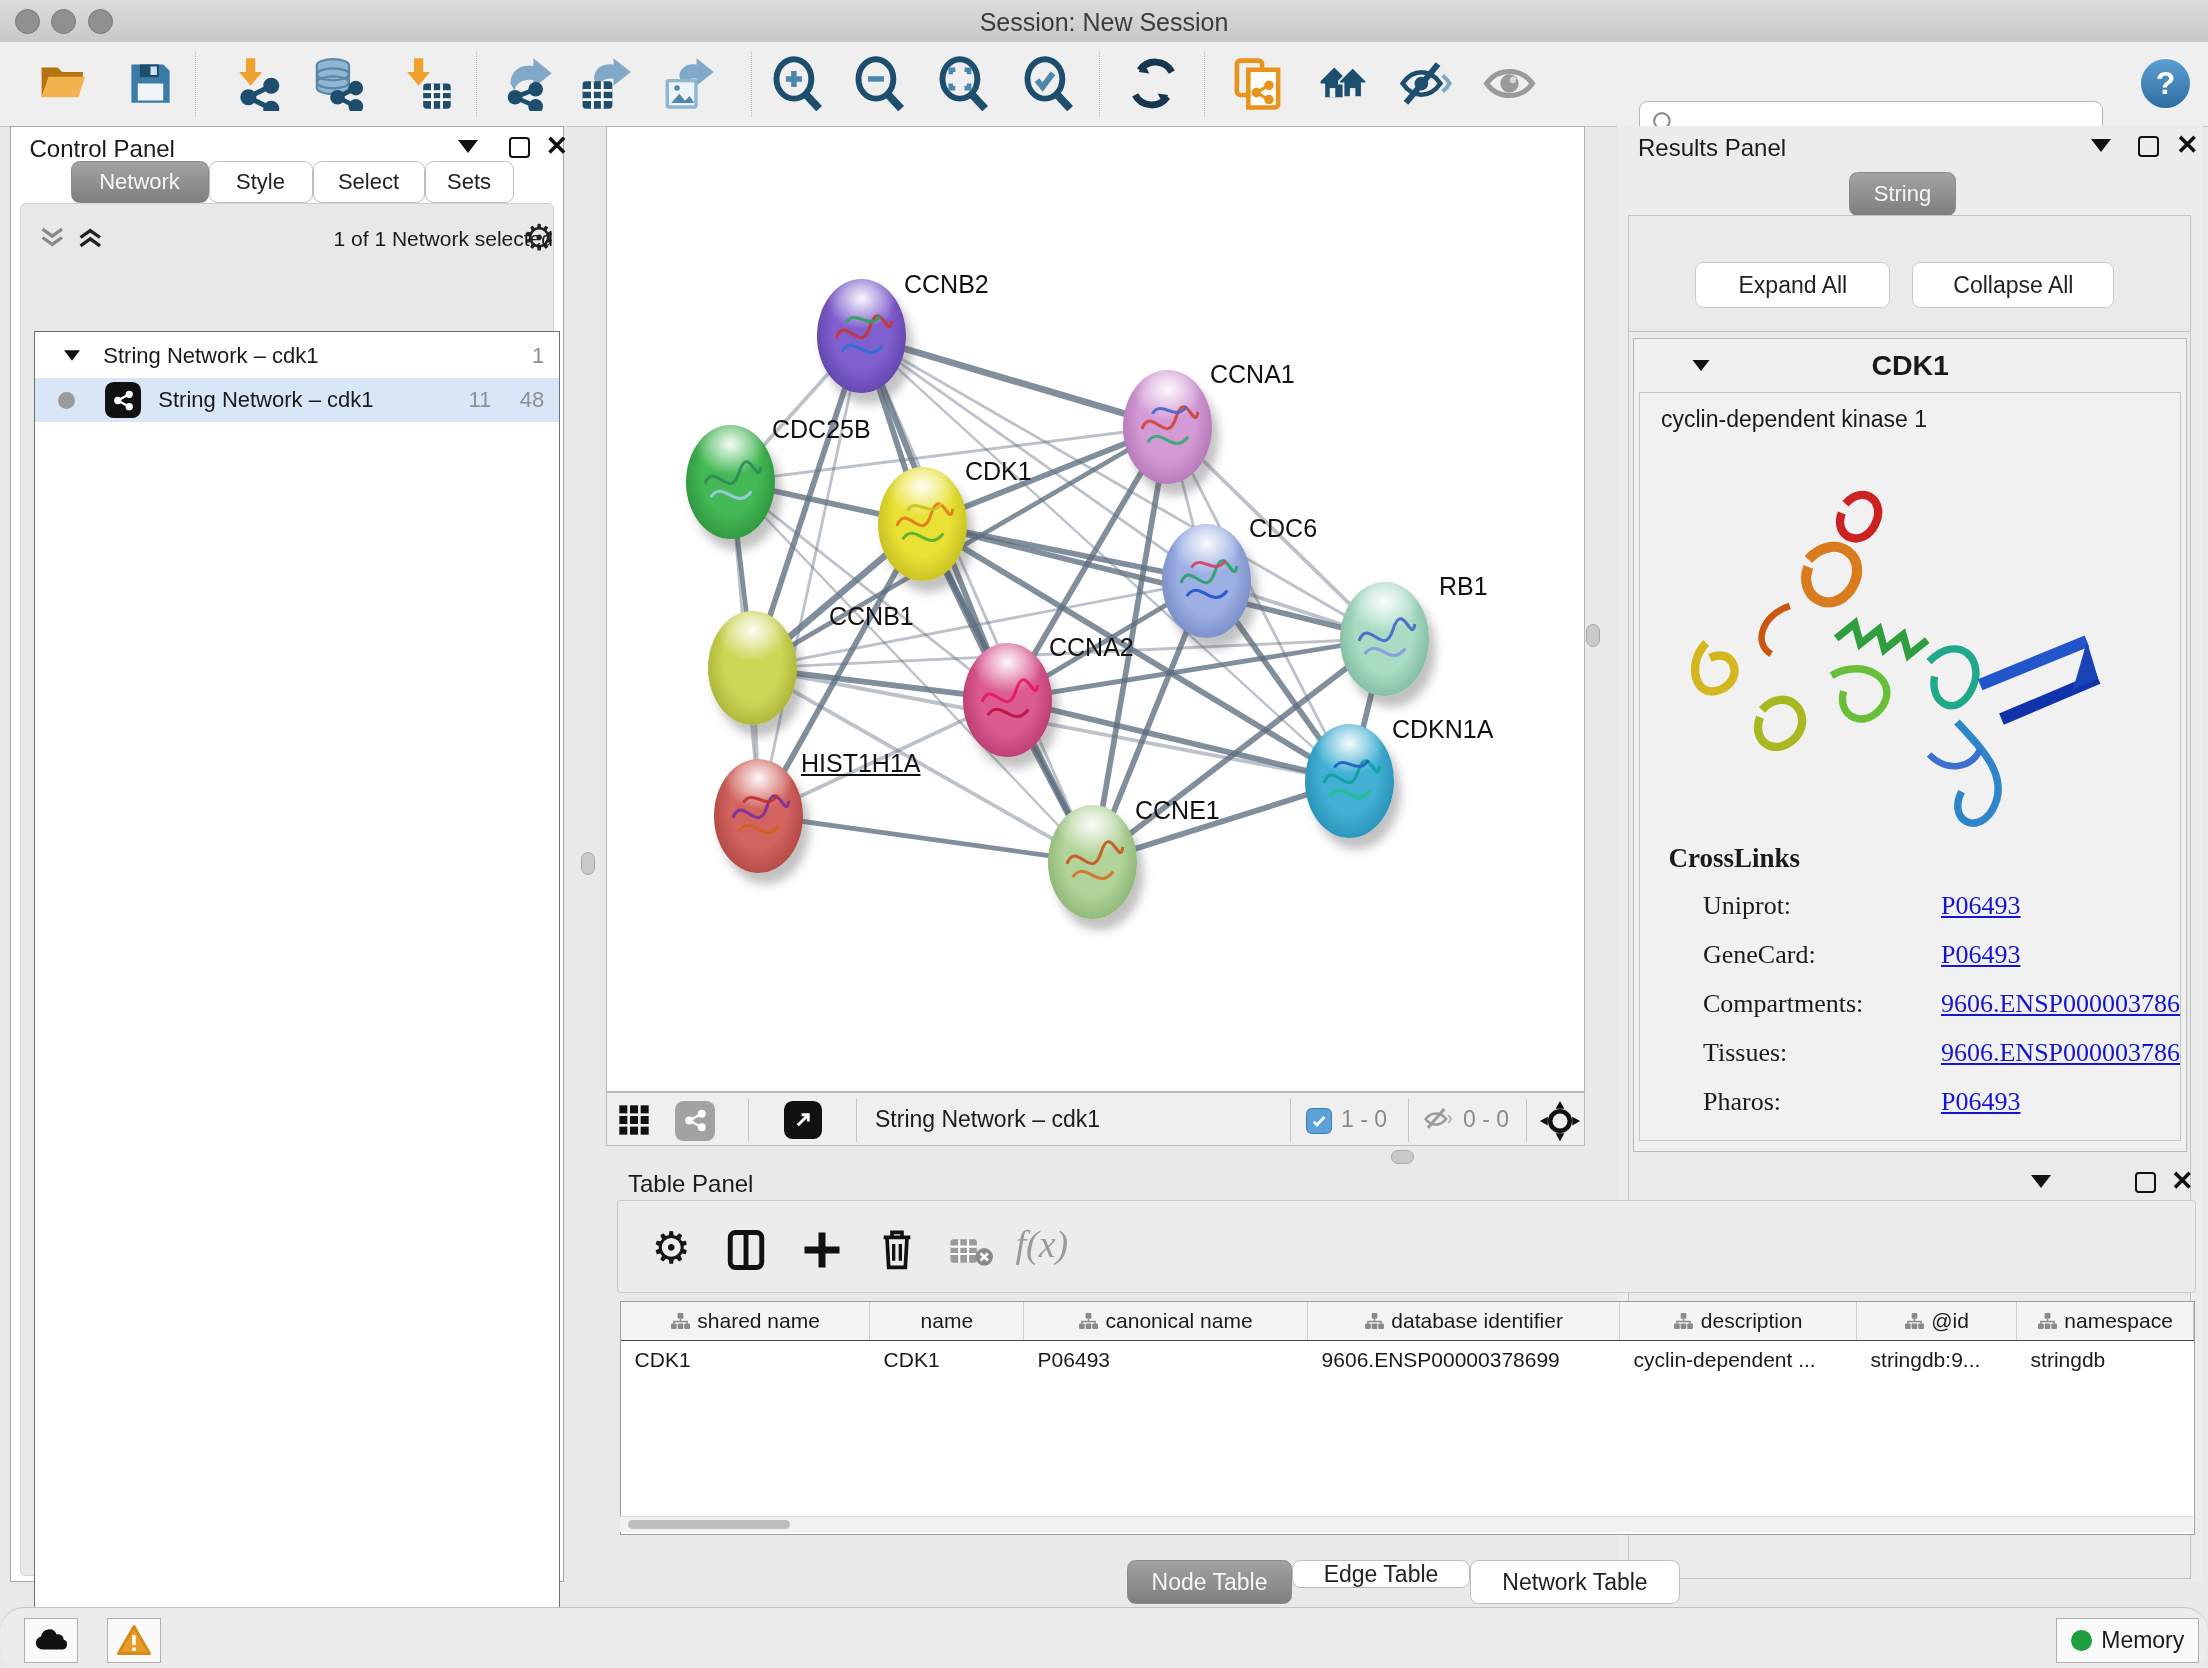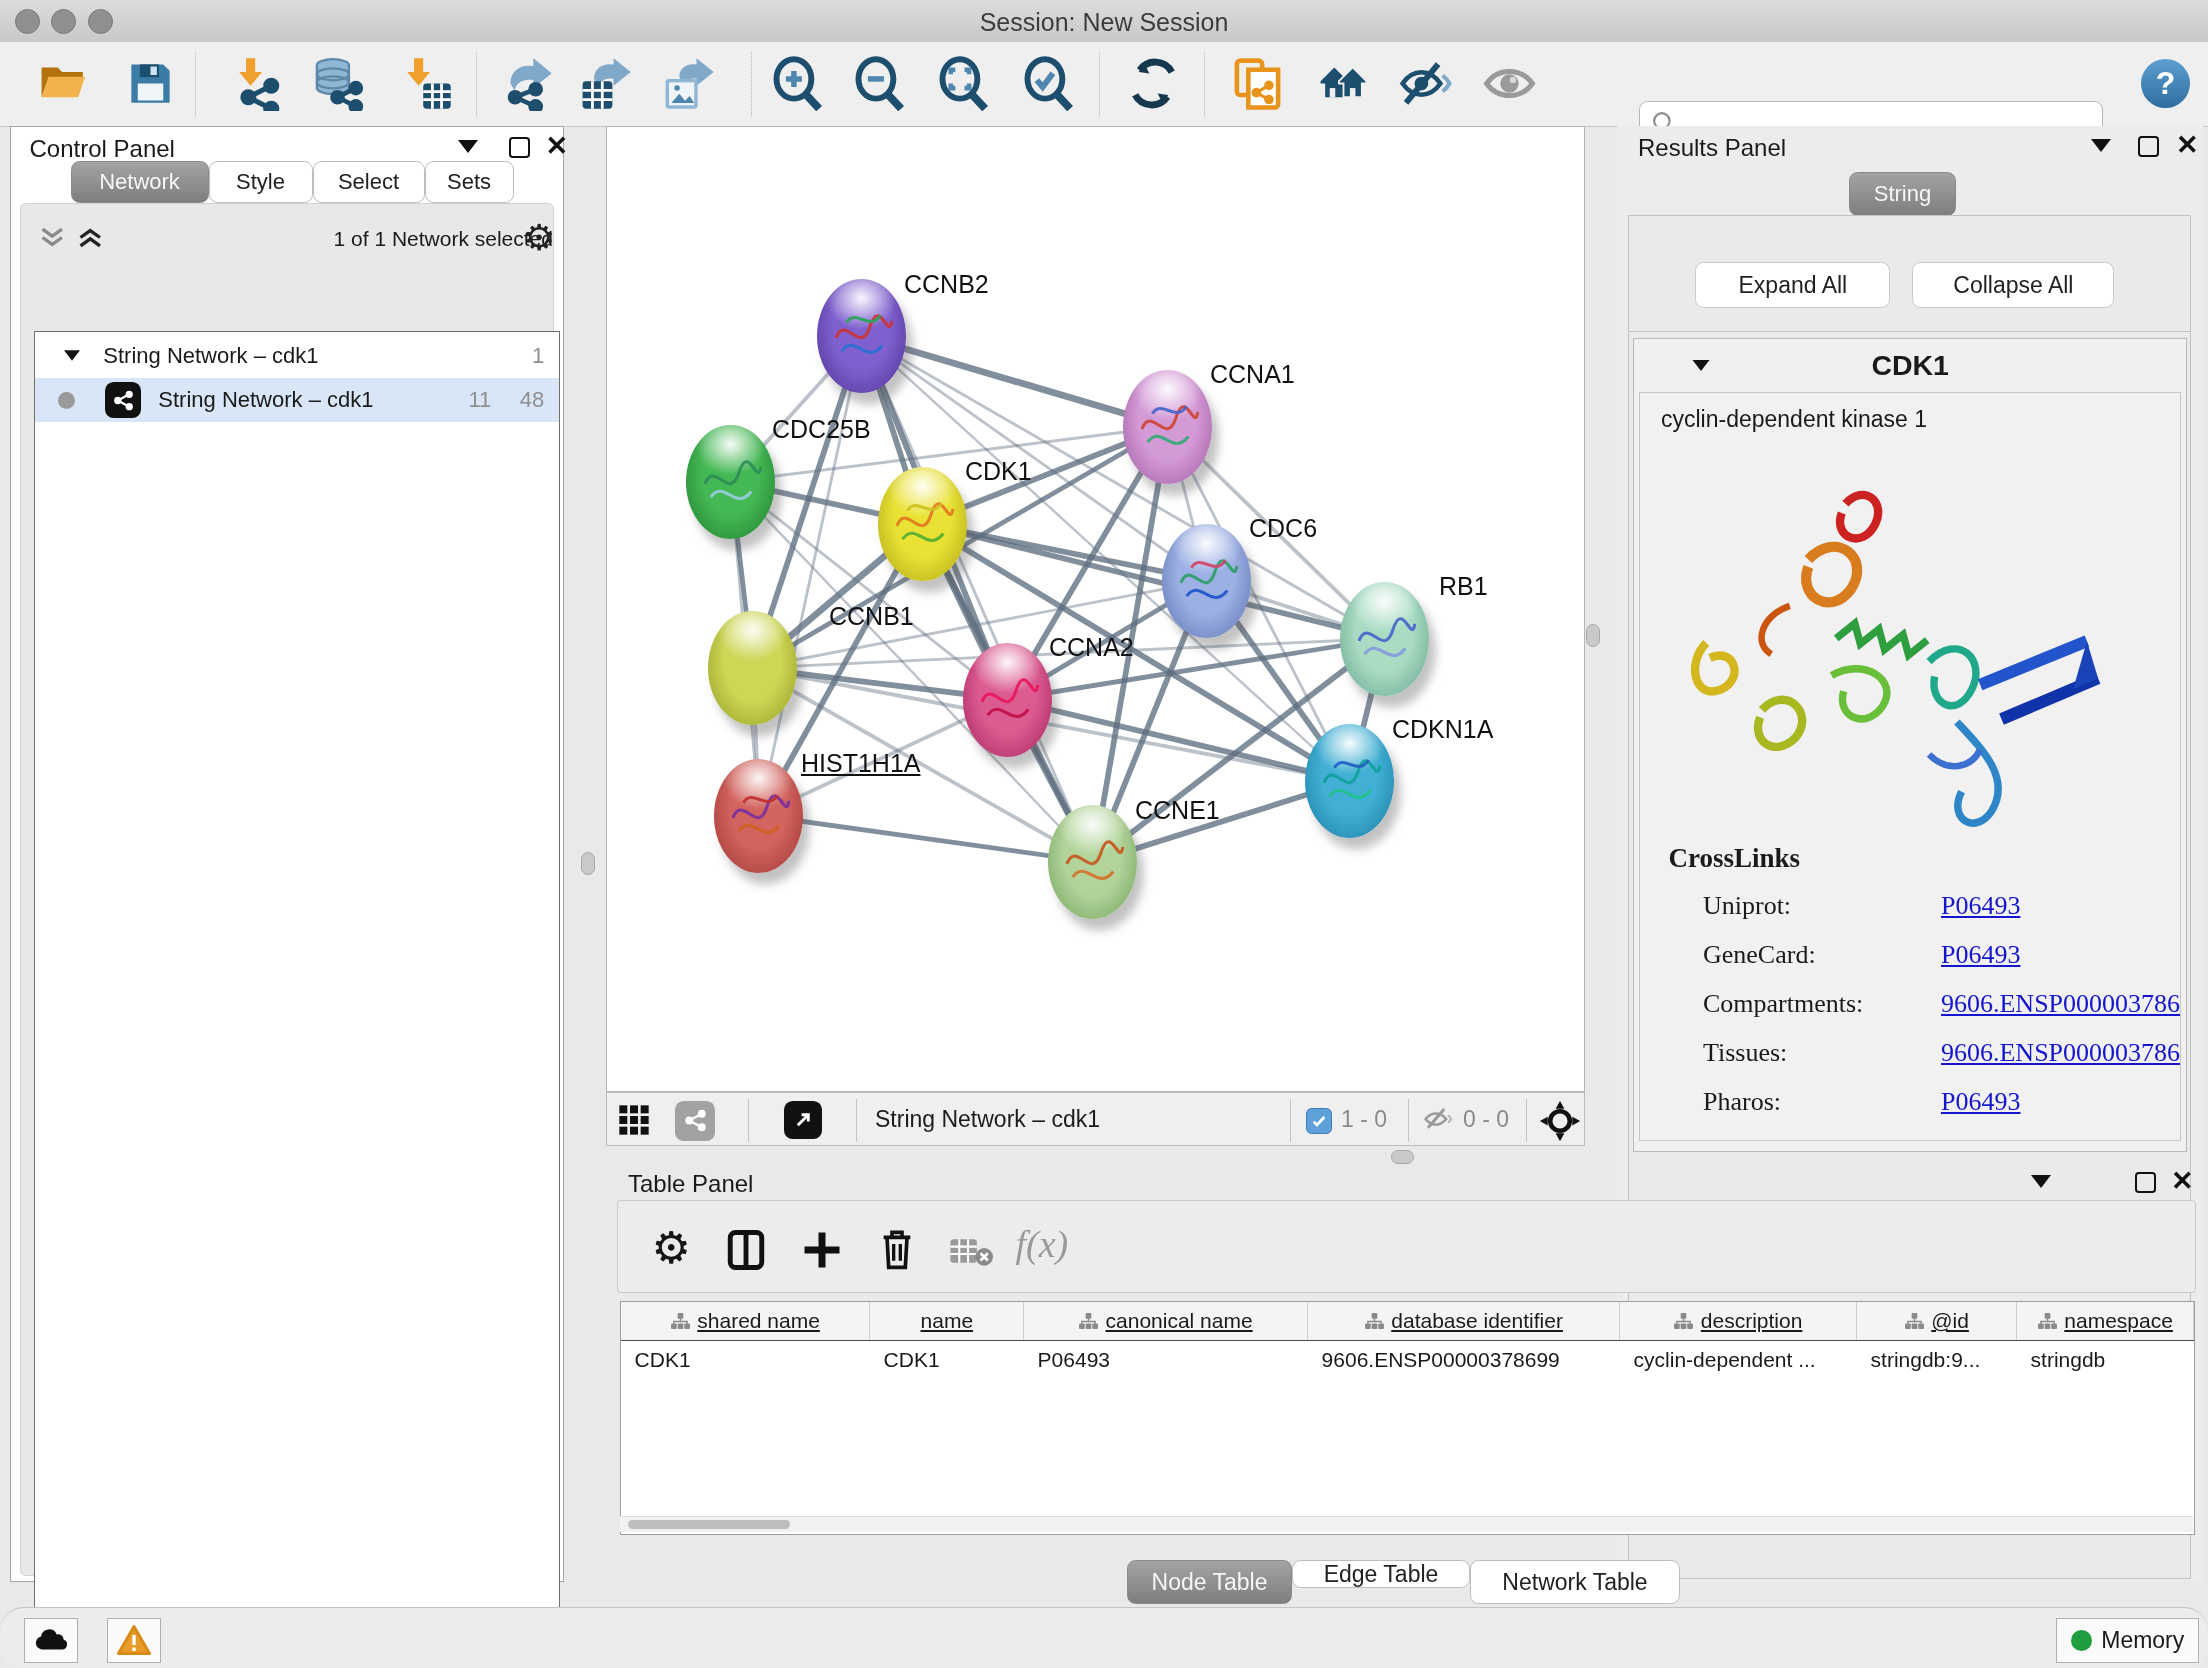--- a/index.html
+++ b/index.html
@@ -38,21 +38,21 @@
         box-shadow:6.7px 11.4px 9.5px rgba(80,80,80,.35);}
   .node svg{position:absolute;left:0;top:0;}
   .nlabel{position:absolute;font-size:25px;color:#111;white-space:nowrap;}
   #cv-toolbar{left:606px;top:1092px;width:979px;height:54px;background:#efefef;border:1px solid #bcbcbc;box-sizing:border-box;}
   .cvsep{top:5.7px;height:43px;border-left:1px solid #c4c4c4;}
   .gray-num{color:#8a8a8a;font-size:23px;top:13.3px;}
   
   #tablepanel{left:606px;top:1162px;width:1597px;height:438px;}
   #tp-toolbar{left:10.5px;top:38px;width:1579px;height:93px;background:#ececec;border:1px solid #c9c9c9;border-radius:3.8px;box-sizing:border-box;}
   #tbl{left:14.3px;top:139px;width:1575px;height:234px;background:#fff;border:1px solid #9e9e9e;box-sizing:border-box;overflow:hidden;}
-  #tbl-head{display:flex;height:38px;background:#f4f4f4;border-bottom:1.9px solid #4a4a4a;text-decoration:underline;}
+  #tbl-head{display:flex;height:38px;background:#f4f4f4;border-bottom:1.9px solid #4a4a4a;}
   .hcell{display:flex;align-items:center;justify-content:center;gap:7.6px;font-size:21px;
          border-right:1px solid #cfcfcf;box-sizing:border-box;height:38px;}
   .trow2{display:flex;height:38px;}
   .tcell{font-size:21px;padding-left:13.3px;display:flex;align-items:center;box-sizing:border-box;height:38px;}
   #hscroll{left:14.3px;top:354px;width:1573px;height:15px;background:#f1f1f1;border-top:1px solid #dcdcdc;}
   #hthumb{left:7.6px;top:2.9px;width:162px;height:9.5px;border-radius:4.8px;background:#bdbdbd;}
   
   #results{left:1617px;top:126px;width:586px;height:1456px;background:#ececec;}
   #rp-outer{left:11.4px;top:89px;width:563px;height:1364px;background:#eaeaea;border:1px solid #c2c2c2;box-sizing:border-box;}
   .btn{background:#fff;border:1px solid #c9c9c9;border-radius:8.6px;display:flex;align-items:center;

